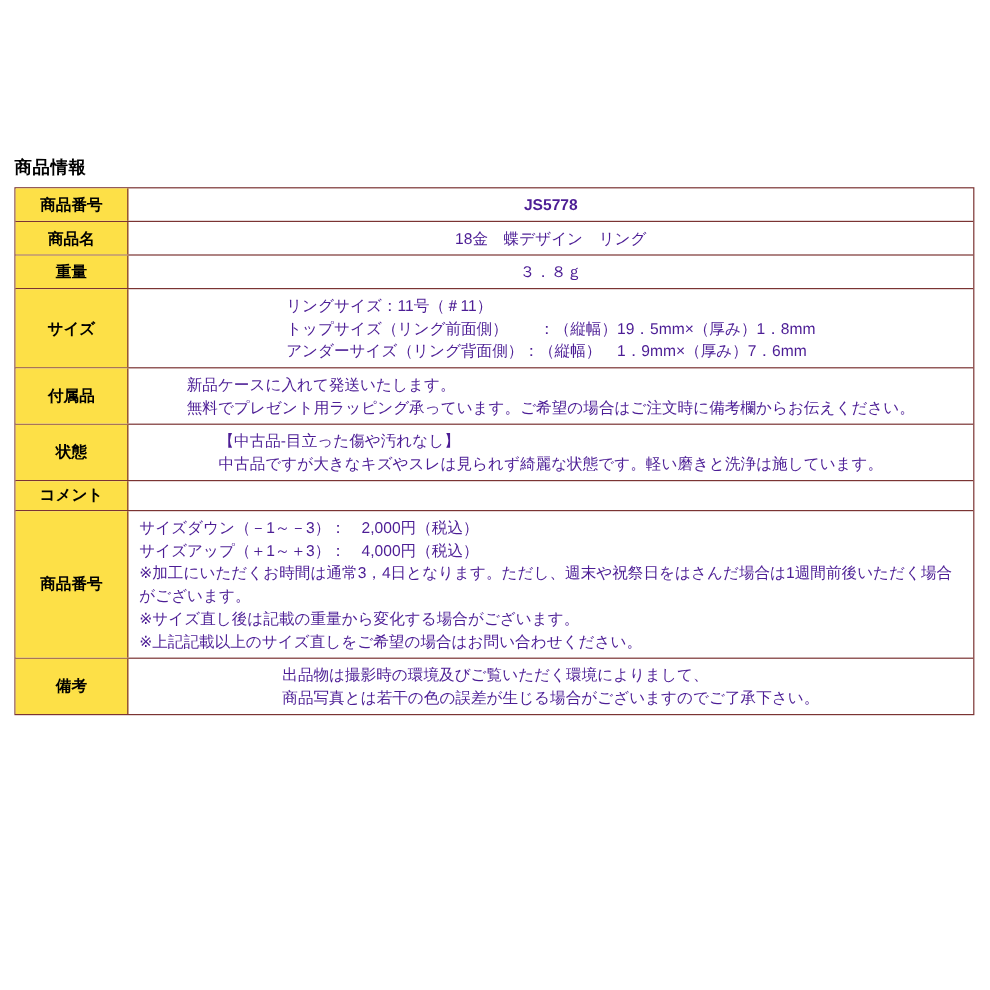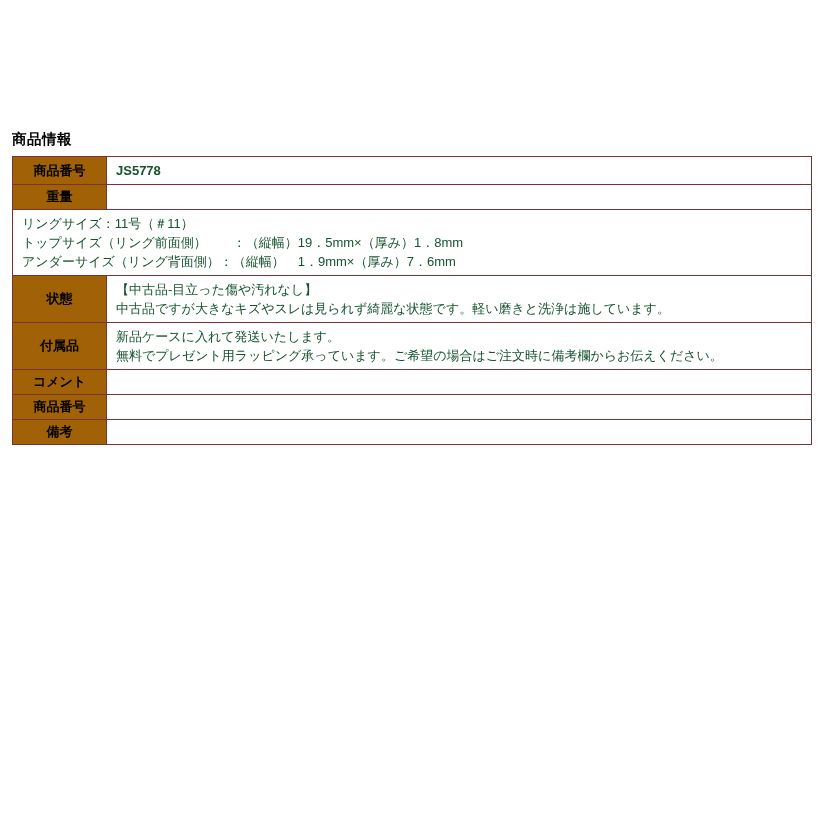--- a/index.html
+++ b/index.html
@@ -38,41 +38,42 @@
     display: flex;
     border-top: 1px solid #7b3433;
   }
   .row:first-child {
     border-top: none;
   }
   .cell-label {
     flex: 0 0 94px;
     width: 94px;
     box-sizing: border-box;
-    background: #a16207;
+    background: #fde047;
     border-right: 1px solid #7b3433;
     display: flex;
     align-items: center;
     justify-content: center;
     text-align: center;
     font-size: 13px;
     font-weight: bold;
     color: #000000;
     padding: 4px 3px;
     line-height: 16px;
   }
   .cell-value {
     flex: 1 1 auto;
     box-sizing: border-box;
     display: flex;
     align-items: center;
     padding: 4px 9px;
     font-size: 13px;
     line-height: 19px;
-    color: #14532d;
+    color: #4c1d95;
+    justify-content: center;
   }
   .cell-value .value-text {
     white-space: pre-line;
   }
   .cell-value.strong .value-text {
     font-weight: bold;
   }
   .cell-value.pad-lg {
     padding-top: 12px;
     padding-bottom: 12px;
@@ -87,56 +88,77 @@
 
   <div class="info-table">
 
     <div class="row">
       <div class="cell-label">商品番号</div>
       <div class="cell-value strong">
         <span class="value-text">JS5778</span>
       </div>
     </div>
 
+    <div class="row">
+      <div class="cell-label">商品名</div>
+      <div class="cell-value">
+        <span class="value-text">18金　蝶デザイン　リング</span>
+      </div>
+    </div>
 
 
     <div class="row">
       <div class="cell-label">重量</div>
+      <div class="cell-value">
+        <span class="value-text">３．８ｇ</span>
+      </div>
     </div>
 
     <div class="row">
+      <div class="cell-label">サイズ</div>
       <div class="cell-value">
         <span class="value-text">リングサイズ：11号（＃11）
 トップサイズ（リング前面側）　　：（縦幅）19．5mm×（厚み）1．8mm
 アンダーサイズ（リング背面側）：（縦幅）　1．9mm×（厚み）7．6mm</span>
+      </div>
+    </div>
+
+    <div class="row">
+      <div class="cell-label">付属品</div>
+      <div class="cell-value">
+        <span class="value-text">新品ケースに入れて発送いたします。
+無料でプレゼント用ラッピング承っています。ご希望の場合はご注文時に備考欄からお伝えください。</span>
       </div>
     </div>
 
     <div class="row">
       <div class="cell-label">状態</div>
       <div class="cell-value">
         <span class="value-text">【中古品-目立った傷や汚れなし】
 中古品ですが大きなキズやスレは見られず綺麗な状態です。軽い磨きと洗浄は施しています。</span>
       </div>
     </div>
 
     <div class="row">
-      <div class="cell-label">付属品</div>
-      <div class="cell-value">
-        <span class="value-text">新品ケースに入れて発送いたします。
-無料でプレゼント用ラッピング承っています。ご希望の場合はご注文時に備考欄からお伝えください。</span>
-      </div>
-    </div>
-
-    <div class="row">
       <div class="cell-label">コメント</div>
     </div>
 
     <div class="row">
       <div class="cell-label">商品番号</div>
+      <div class="cell-value">
+        <span class="value-text">サイズダウン（－1～－3）：　2,000円（税込）
+サイズアップ（＋1～＋3）：　4,000円（税込）
+※加工にいただくお時間は通常3，4日となります。ただし、週末や祝祭日をはさんだ場合は1週間前後いただく場合がございます。
+※サイズ直し後は記載の重量から変化する場合がございます。
+※上記記載以上のサイズ直しをご希望の場合はお問い合わせください。</span>
+      </div>
     </div>
 
     <div class="row">
       <div class="cell-label">備考</div>
+      <div class="cell-value">
+        <span class="value-text">出品物は撮影時の環境及びご覧いただく環境によりまして、
+商品写真とは若干の色の誤差が生じる場合がございますのでご了承下さい。</span>
+      </div>
     </div>
 
   </div>
 </div>
 
 </body></html>

